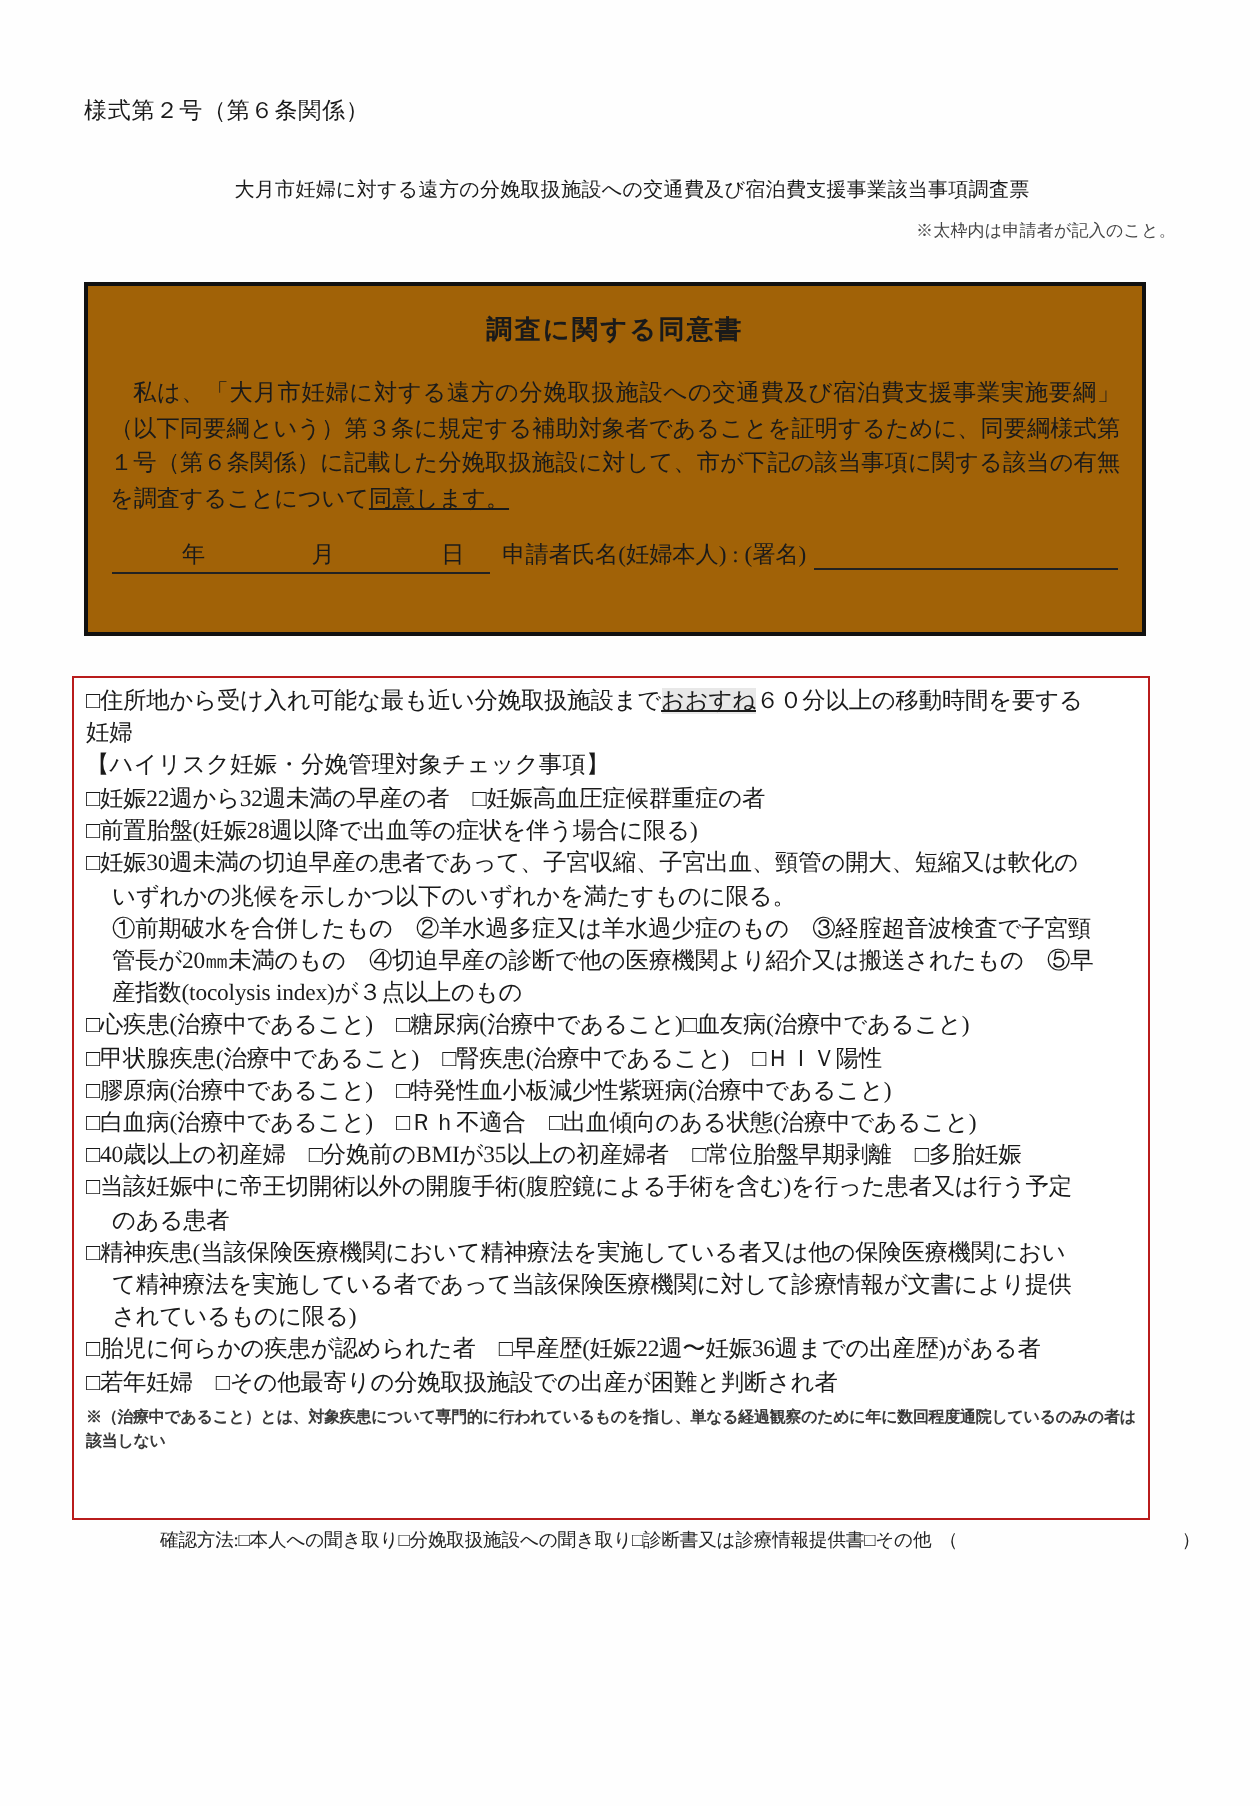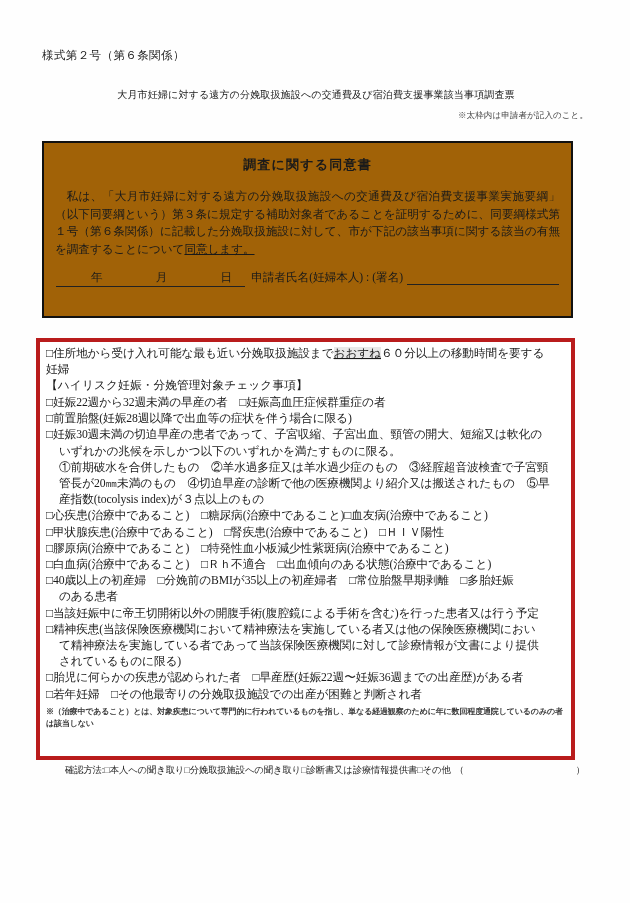--- a/index.html
+++ b/index.html
@@ -101,21 +101,21 @@
     height: 14px;
   }
 
   
   .check-box {
     position: absolute;
     left: 36px;
     top: 338px;
     width: 539px;
     height: 422px;
-    border: 4px solid #b91c1c;
+    border: 1px solid #b91c1c;
     box-sizing: border-box;
     background: #fff;
     padding: 4px 5px 2px 6px;
   }
   .cline {
     font-size: 11.7px;
     line-height: 1.385;
     letter-spacing: -0.1px;
     text-align: left;
     white-space: nowrap;
@@ -137,21 +137,21 @@
     line-height: 1.55;
     color: #3a3a3a;
     letter-spacing: -0.15px;
     margin-top: 3px;
     font-weight: bold;
   }
 
   
   .confirm-row {
     position: absolute;
-    left: 65px;
+    left: 80px;
     top: 764px;
     font-size: 9.3px;
     letter-spacing: -0.1px;
     white-space: nowrap;
     color: #222;
     text-align: center;
   }
   .paren-space { display: inline-block; width: 112px; }
 </style>
 </head>
@@ -194,22 +194,22 @@
     <div class="cline"><span class="cont"></span><span>①前期破水を合併したもの　②羊水過多症又は羊水過少症のもの　③経腟超音波検査で子宮頸</span></div>
     <div class="cline"><span class="cont"></span><span>管長が20㎜未満のもの　④切迫早産の診断で他の医療機関より紹介又は搬送されたもの　⑤早</span></div>
     <div class="cline"><span class="cont"></span><span>産指数(tocolysis index)が３点以上のもの</span></div>
 
     <div class="cline">□心疾患(治療中であること)　□糖尿病(治療中であること)□血友病(治療中であること)</div>
     <div class="cline">□甲状腺疾患(治療中であること)　□腎疾患(治療中であること)　□ＨＩＶ陽性</div>
     <div class="cline">□膠原病(治療中であること)　□特発性血小板減少性紫斑病(治療中であること)</div>
     <div class="cline">□白血病(治療中であること)　□Ｒｈ不適合　□出血傾向のある状態(治療中であること)</div>
     <div class="cline">□40歳以上の初産婦　□分娩前のBMIが35以上の初産婦者　□常位胎盤早期剥離　□多胎妊娠</div>
 
+    <div class="cline">□当該妊娠中に帝王切開術以外の開腹手術(腹腔鏡による手術を含む)を行った患者又は行う予定</div>
     <div class="cline"><span class="cont"></span><span>のある患者</span></div>
-    <div class="cline">□当該妊娠中に帝王切開術以外の開腹手術(腹腔鏡による手術を含む)を行った患者又は行う予定</div>
 
     <div class="cline">□精神疾患(当該保険医療機関において精神療法を実施している者又は他の保険医療機関におい</div>
     <div class="cline"><span class="cont"></span><span>て精神療法を実施している者であって当該保険医療機関に対して診療情報が文書により提供</span></div>
     <div class="cline"><span class="cont"></span><span>されているものに限る)</span></div>
 
     <div class="cline">□胎児に何らかの疾患が認められた者　□早産歴(妊娠22週〜妊娠36週までの出産歴)がある者</div>
     <div class="cline">□若年妊婦　□その他最寄りの分娩取扱施設での出産が困難と判断され者</div>
 
     <div class="note-line">※（治療中であること）とは、対象疾患について専門的に行われているものを指し、単なる経過観察のために年に数回程度通院しているのみの者は該当しない</div>
   </div>

